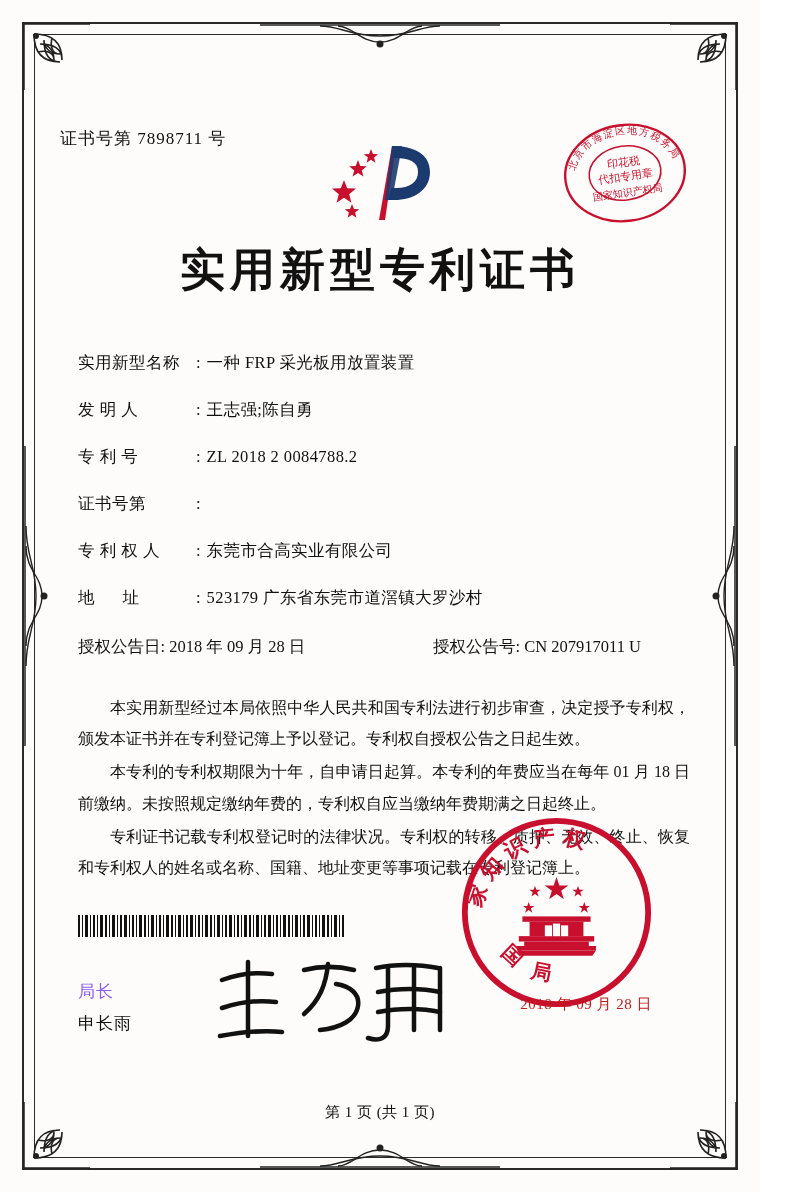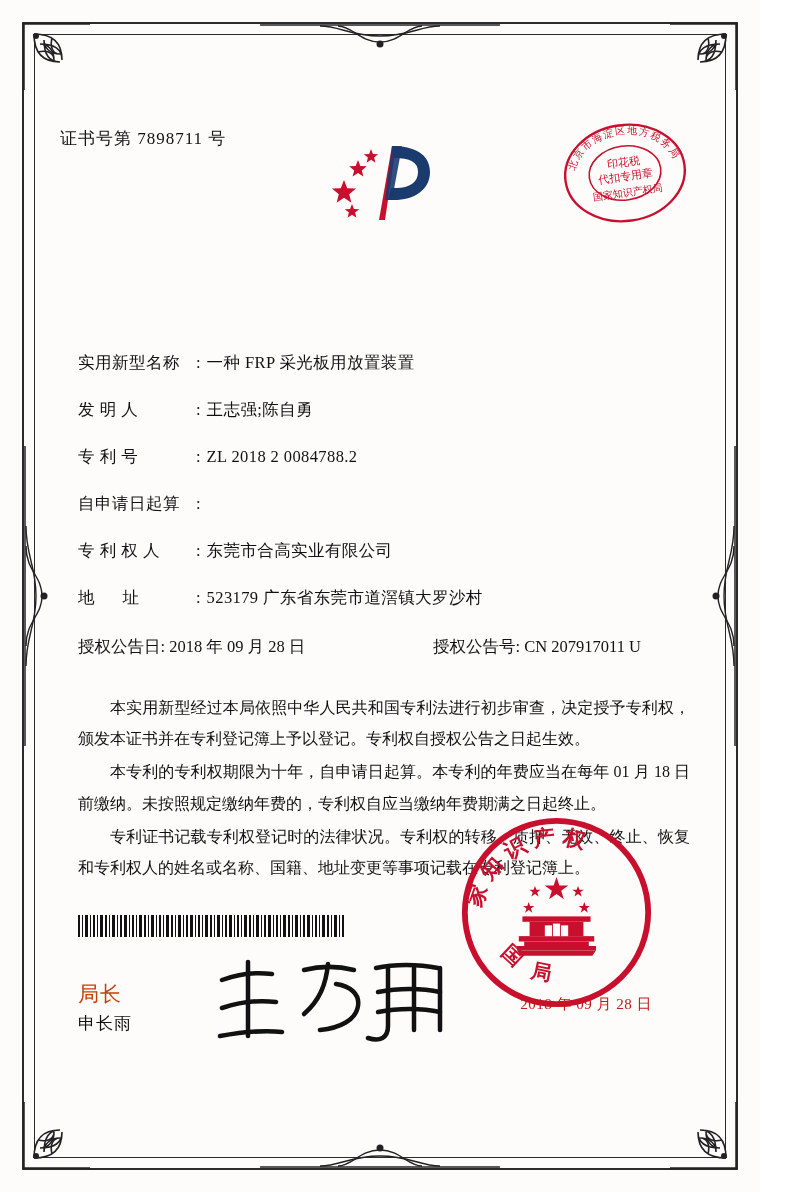--- a/index.html
+++ b/index.html
@@ -174,23 +174,23 @@
     top: 855px;
     width: 270px;
     height: 22px;
   }
 
   
   .sig-label {
     position: absolute;
     left: 18px;
     top: 920px;
-    font-size: 21px;
+    font-size: 17px;
     letter-spacing: 1px;
-    color: #c2410c;
+    color: #8b5cf6;
   }
   .sig-name {
     position: absolute;
     left: 18px;
     top: 952px;
     font-size: 17px;
     letter-spacing: 1px;
     color: #111;
   }
   .signature {
@@ -311,39 +311,40 @@
         <path id="arcTop" d="M 14,66 A 51,40 0 0 1 116,66" fill="none"></path>
         <text font-size="10" fill="#c8102e" font-family="'Liberation Serif',serif" letter-spacing="1.5">
           <textPath href="#arcTop" startOffset="7%">北京市海淀区地方税务局</textPath>
         </text>
         <text x="65" y="58" font-size="11" fill="#c8102e" text-anchor="middle" font-family="'Liberation Serif',serif">印花税</text>
         <text x="65" y="72" font-size="11" fill="#c8102e" text-anchor="middle" font-family="'Liberation Serif',serif">代扣专用章</text>
         <text x="65" y="88" font-size="10" fill="#c8102e" text-anchor="middle" font-family="'Liberation Serif',serif">国家知识产权局</text>
       </g>
     </svg>
 
+    <div class="title">实用新型专利证书</div>
 
     <div class="fields">
       <div class="field-row">
         <span class="field-label">实用新型名称</span>
         <span class="field-colon">:</span>
         <span class="field-value">一种 FRP 采光板用放置装置</span>
       </div>
       <div class="field-row">
         <span class="field-label">发 明 人</span>
         <span class="field-colon">:</span>
         <span class="field-value">王志强;陈自勇</span>
       </div>
       <div class="field-row">
         <span class="field-label">专 利 号</span>
         <span class="field-colon">:</span>
         <span class="field-value">ZL 2018 2 0084788.2</span>
       </div>
       <div class="field-row">
-        <span class="field-label">自申请日起算</span>
+        <span class="field-label">证书号第</span>
         <span class="field-colon">:</span>
       </div>
       <div class="field-row">
         <span class="field-label">专 利 权 人</span>
         <span class="field-colon">:</span>
         <span class="field-value">东莞市合高实业有限公司</span>
       </div>
       <div class="field-row">
         <span class="field-label spaced">地 址</span>
         <span class="field-colon">:</span>
@@ -488,15 +489,16 @@
         <rect x="-36" y="28" width="72" height="5"></rect>
         <rect x="-13" y="10" width="8" height="12" fill="#fdfcfa"></rect>
         <rect x="5" y="10" width="8" height="12" fill="#fdfcfa"></rect>
         <rect x="-4" y="8" width="8" height="14" fill="#fdfcfa"></rect>
         <rect x="-44" y="33" width="88" height="5"></rect>
         <path d="M-44,38 L44,38 L40,44 L-40,44 Z"></path>
       </g>
     </svg>
     <div class="seal-date">2018 年 09 月 28 日</div>
 
+    <div class="footer">第 1 页 (共 1 页)</div>
 
   </div>
 </div>
 
 </body></html>

